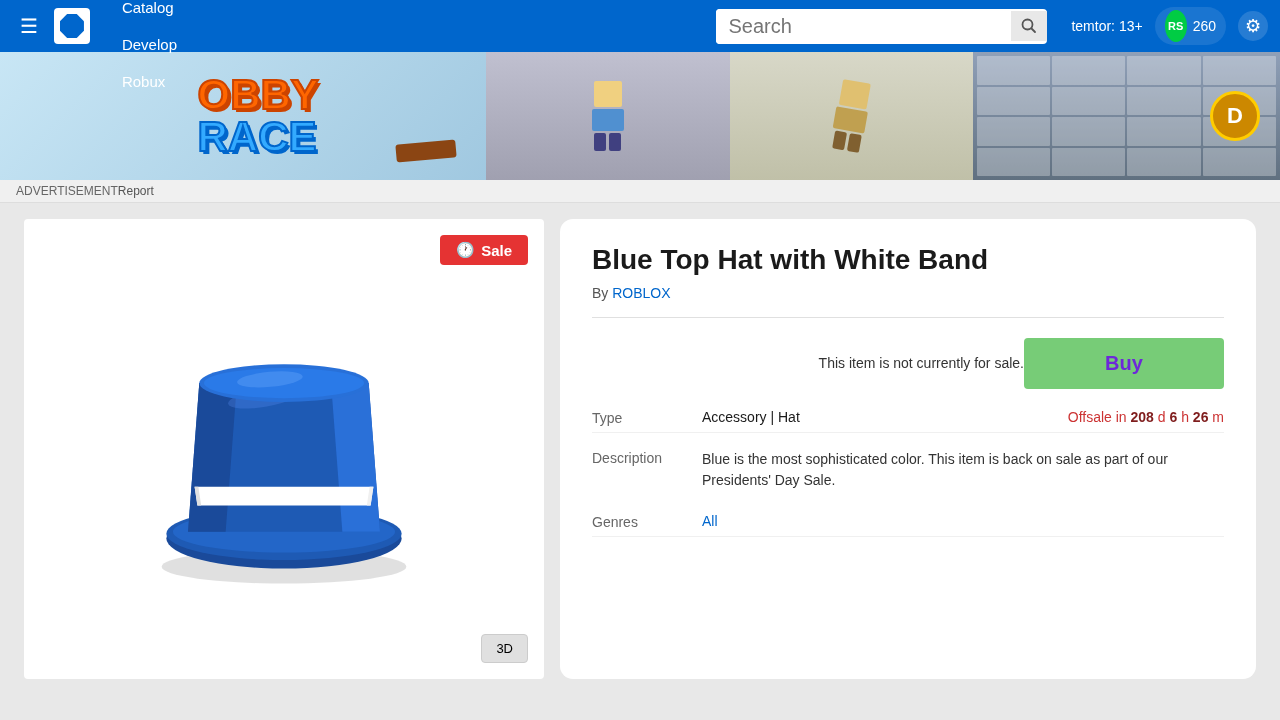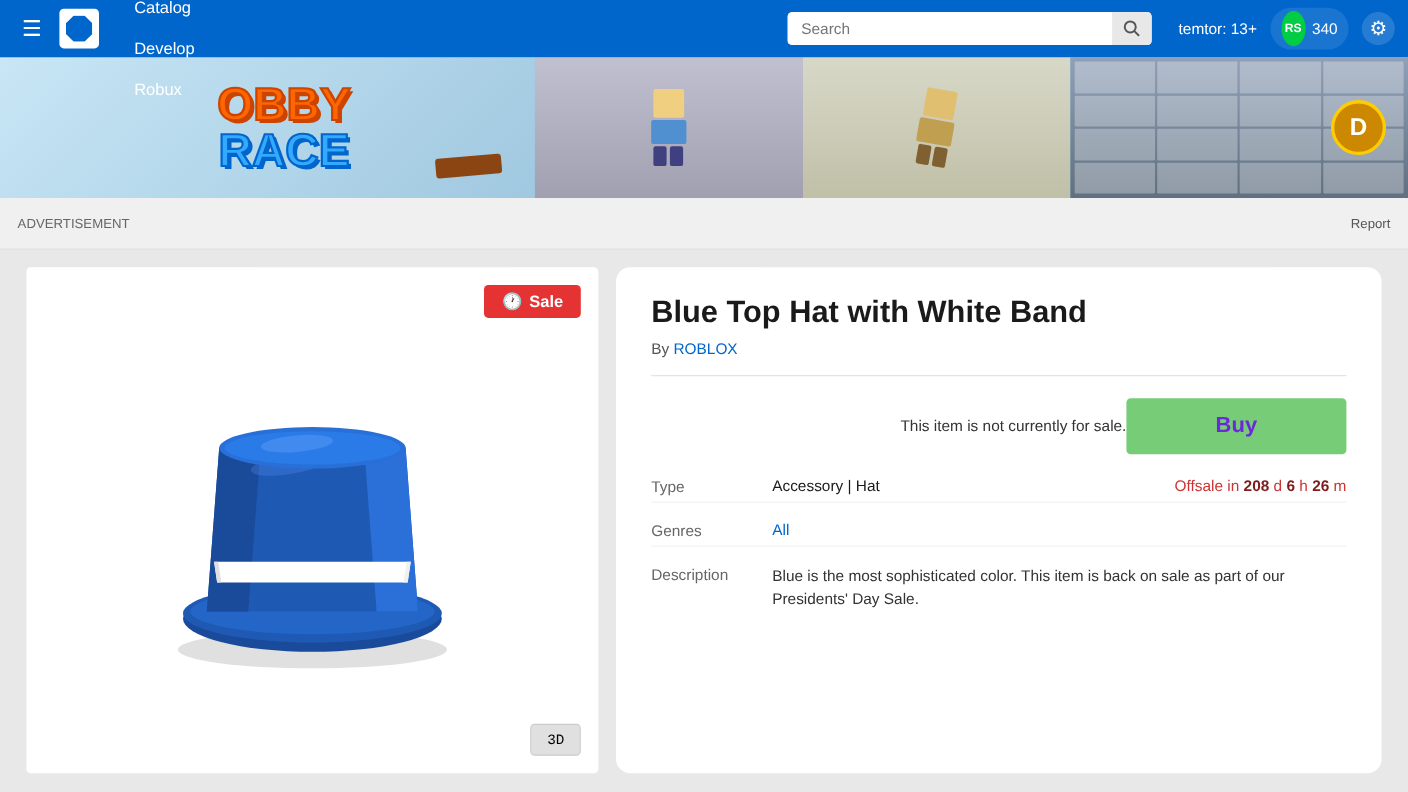--- a/index.html
+++ b/index.html
@@ -59,21 +59,21 @@
       align-items: center;
       background: white;
       border-radius: 4px;
       overflow: hidden;
       width: 331px;
     }
     .nav-search input {
       border: none;
       outline: none;
       padding: 6px 12px;
-      font-size: 14px;
+      font-size: 20px;
       flex: 1;
       color: #666;
     }
     .nav-search-btn {
       background: #e8e8e8;
       border: none;
       padding: 7px 10px;
       cursor: pointer;
       display: flex;
       align-items: center;
@@ -135,21 +135,21 @@
       background: linear-gradient(135deg, #c8e6f5 0%, #a0c8e0 100%);
       display: flex;
       align-items: center;
       justify-content: center;
       position: relative;
     }
     .obby-race-text {
       font-size: 42px;
       font-weight: 900;
       line-height: 1;
-      text-align: center;
+      text-align: left;
       padding-left: 30px;
     }
     .obby-text { color: #ff6600; -webkit-text-stroke: 2px #cc4400; text-shadow: 3px 3px 0 #cc4400; }
     .race-text { color: #33aaff; -webkit-text-stroke: 2px #0066cc; text-shadow: 3px 3px 0 #0066cc; }
     .ad-obstacle {
       position: absolute;
       right: 30px;
       bottom: 20px;
       width: 60px;
       height: 18px;
@@ -215,23 +215,23 @@
       display: flex;
       align-items: center;
       justify-content: center;
       font-size: 22px;
       font-weight: bold;
       color: white;
       border: 3px solid #ffcc00;
     }
     .ad-footer {
       background: #f0f0f0;
-      padding: 16px 16px;
-      display: flex;
-      justify-content: space-between;
+      padding: 4px 16px;
+      display: flex;
+      justify-content: flex-start;
       align-items: center;
       font-size: 12px;
       color: #666;
       border-bottom: 1px solid #ddd;
     }
     .report-link { color: #555; cursor: pointer; }
 
     
     .main-content {
       background: #e8e8e8;
@@ -284,21 +284,20 @@
       position: absolute;
       bottom: 16px;
       right: 16px;
       background: #e0e0e0;
       border: 1px solid #ccc;
       border-radius: 4px;
       padding: 6px 14px;
       font-size: 13px;
       cursor: pointer;
       font-weight: 500;
-      font-family: Liberation Mono, monospace;
     }
 
     
     .item-details {
       background: white;
       border-radius: 13px;
       flex: 1;
       padding: 24px 32px;
       margin-left: 16px;
     }
@@ -398,21 +397,21 @@
       <svg width="16" height="16" viewBox="0 0 16 16" fill="none">
         <circle cx="6.5" cy="6.5" r="5" stroke="#555" stroke-width="1.8"></circle>
         <line x1="10.5" y1="10.5" x2="14" y2="14" stroke="#555" stroke-width="1.8" stroke-linecap="round"></line>
       </svg>
     </button>
   </div>
   <div class="nav-right">
     <span class="nav-user">temtor: 13+</span>
     <div class="nav-robux">
       <div class="robux-icon">RS</div>
-      <span>340</span>
+      <span>260</span>
     </div>
     <div class="nav-settings">⚙</div>
   </div>
 </nav>
 
 <div class="ad-banner">
   <div class="ad-section-1">
     <div class="obby-race-text">
       <div class="obby-text">OBBY</div>
       <div class="race-text">RACE</div>
@@ -518,23 +517,23 @@
     </div>
 
     <div class="detail-row">
       <span class="detail-label">Type</span>
       <span class="detail-value">Accessory | Hat</span>
       <span class="detail-offsale">
         <span>Offsale in </span><span class="offsale-highlight">208</span>&nbsp;<span>d</span>&nbsp;<span class="offsale-highlight">6</span>&nbsp;<span>h</span>&nbsp;<span class="offsale-highlight">26</span>&nbsp;<span>m</span>
       </span>
     </div>
 
+    <div class="detail-row" style="border-bottom: none;">
+      <span class="detail-label">Description</span>
+      <span class="detail-description detail-value">Blue is the most sophisticated color. This item is back on sale as part of our Presidents' Day Sale.</span>
+    </div>
+
     <div class="detail-row">
       <span class="detail-label">Genres</span>
       <span class="detail-value link">All</span>
     </div>
-
-    <div class="detail-row" style="border-bottom: none;">
-      <span class="detail-label">Description</span>
-      <span class="detail-description detail-value">Blue is the most sophisticated color. This item is back on sale as part of our Presidents' Day Sale.</span>
-    </div>
   </div>
 </div>
 
 </body></html>

